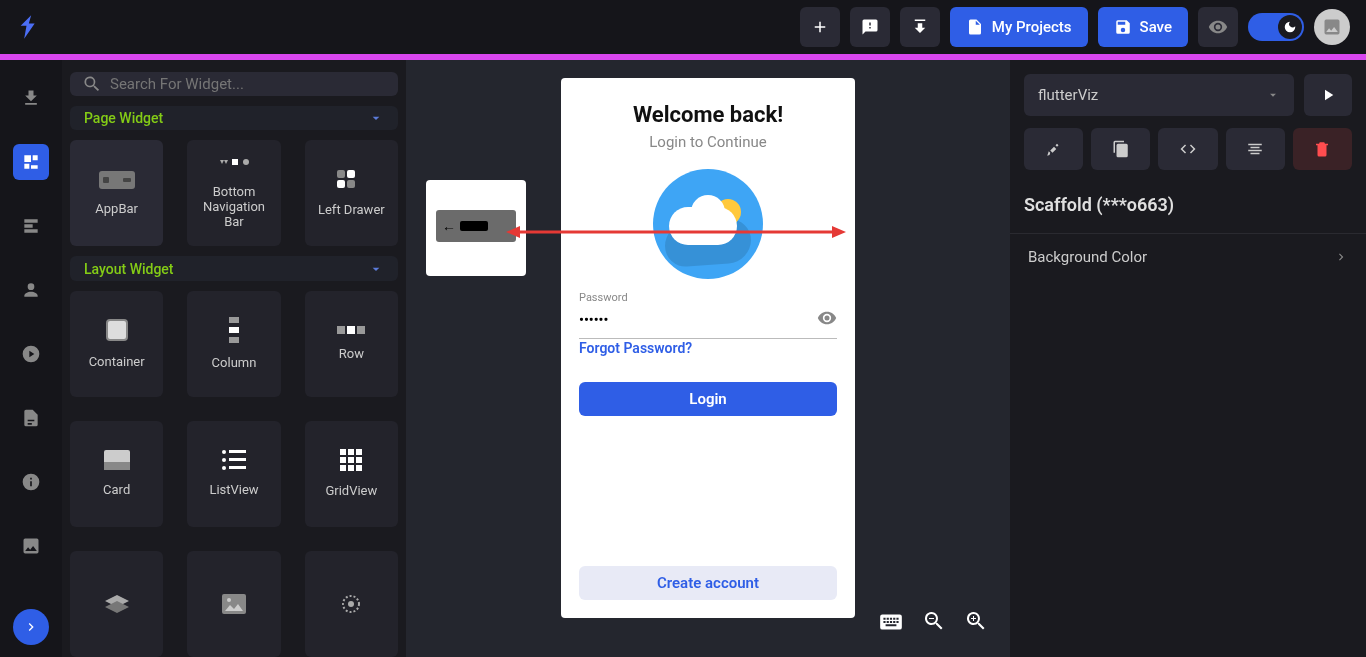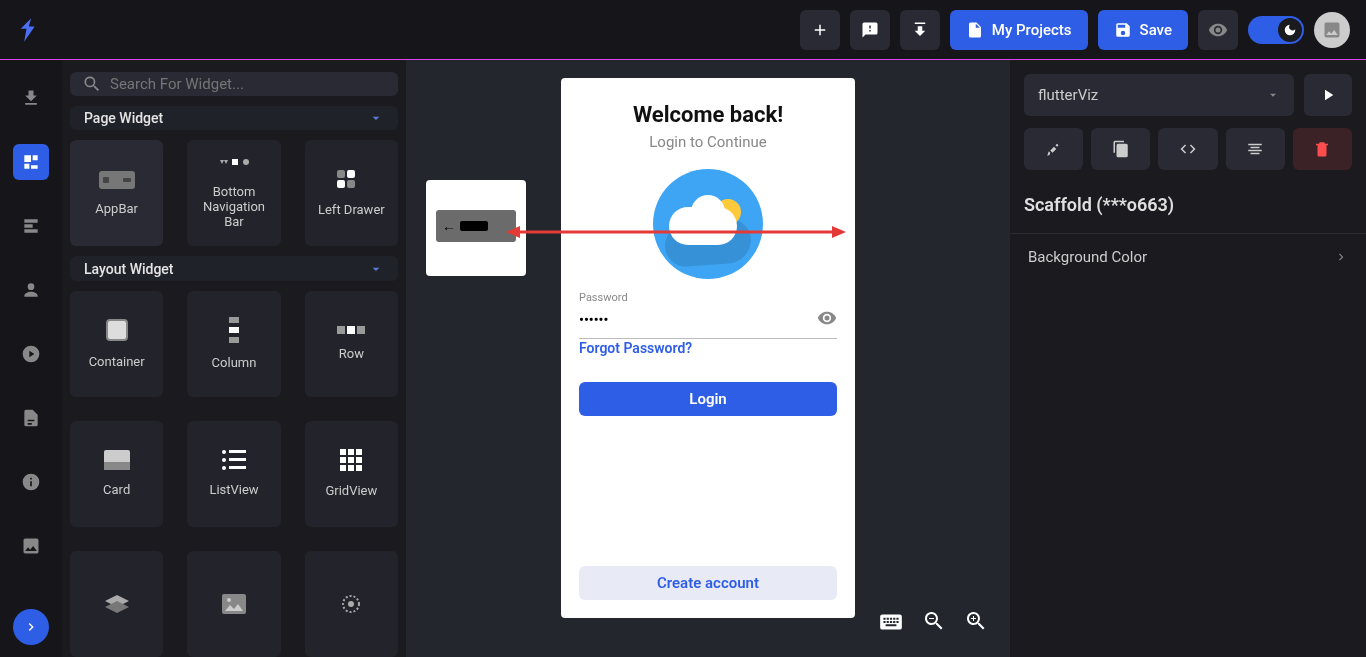--- a/index.html
+++ b/index.html
@@ -1,37 +1,37 @@
 <!DOCTYPE html>
 <html><head>
 <meta charset="utf-8">
 <style>
 * { box-sizing: border-box; margin: 0; padding: 0; font-family: -apple-system, BlinkMacSystemFont, "Segoe UI", Roboto, sans-serif; }
 body { background: #1a1a1f; color: #e0e0e0; width: 1366px; height: 657px; overflow: hidden; }
-.topbar { height: 60px; background: #15151a; display: flex; align-items: center; padding: 14px 16px; border-bottom: 1px solid #d946ef; justify-content: flex-end; }
+.topbar { height: 60px; background: #15151a; display: flex; align-items: center; padding: 14px 16px; border-bottom: 6px solid #d946ef; justify-content: flex-end; }
 .logo { width: 28px; height: 28px; }
 .topbar-spacer { flex: 1; }
 .topbar-btn { background: #2a2a35; border: none; border-radius: 6px; width: 40px; height: 40px; display: flex; align-items: center; justify-content: center; margin-left: 10px; cursor: pointer; color: #fff; }
 .topbar-btn.blue { background: #2f5ee6; padding: 0 16px; width: auto; font-size: 15px; font-weight: 500; }
 .topbar-btn.blue span { margin-left: 8px; }
 .topbar-toggle { width: 56px; height: 28px; background: #2f5ee6; border-radius: 14px; margin-left: 10px; display: flex; align-items: center; padding: 2px; cursor: pointer; justify-content: flex-end; }
 .topbar-toggle .knob { width: 24px; height: 24px; background: #1a1a1f; border-radius: 50%; display: flex; align-items: center; justify-content: center; }
 .avatar { width: 36px; height: 36px; border-radius: 50%; background: #ccc; margin-left: 10px; display: flex; align-items: center; justify-content: center; color: #888; }
 
 .main { display: flex; height: 597px; }
 .nav-rail { width: 62px; background: #15151a; display: flex; flex-direction: column; align-items: center; padding-top: 20px; gap: 28px; position: relative; }
 .nav-icon { width: 36px; height: 36px; display: flex; align-items: center; justify-content: center; border-radius: 6px; cursor: pointer; color: #888; }
 .nav-icon.active { background: #2f5ee6; color: #fff; }
 .nav-bottom { position: absolute; bottom: 12px; }
 .nav-bottom .nav-icon { background: #2f5ee6; color: #fff; border-radius: 50%; }
 
 .widgets-panel { width: 344px; background: #1a1a1f; display: flex; flex-direction: column; padding: 12px 8px 0 8px; gap: 10px; overflow: hidden; }
 .search-box { background: #2a2a35; border-radius: 6px; height: 42px; display: flex; align-items: center; padding: 0 12px; }
 .search-box input { background: transparent; border: none; color: #ccc; font-size: 15px; outline: none; flex: 1; margin-left: 8px; }
-.section-head { background: #20222a; border-radius: 6px; height: 44px; display: flex; align-items: center; justify-content: space-between; padding: 0 14px; color: #e5e5e5; font-size: 14px; font-weight: 500; cursor: pointer; }
+.section-head { background: #20222a; border-radius: 6px; height: 44px; display: flex; align-items: center; justify-content: space-between; padding: 0 14px; color: #84cc16; font-size: 14px; font-weight: 500; cursor: pointer; }
 .widget-grid { display: grid; grid-template-columns: repeat(3, 1fr); gap: 24px; }
 .widget-card { background: #23232b; border-radius: 6px; height: 106px; display: flex; flex-direction: column; align-items: center; justify-content: center; gap: 12px; cursor: pointer; font-size: 13px; color: #ccc; text-align: center; padding: 6px; }
 .widget-card.selected { background: #2a2a35; }
 .widget-icon { display: flex; align-items: center; justify-content: center; color: #bbb; }
 
 .canvas { flex: 1; background: #24262e; position: relative; display: flex; justify-content: center; padding-top: 18px; }
 .tree-thumb { position: absolute; left: 20px; top: 120px; width: 100px; height: 96px; background: #fff; border-radius: 4px; padding: 14px 10px 10px 10px; display: flex; flex-direction: column; }
 .tree-appbar { background: #6b6b6b; border-radius: 3px; height: 32px; margin-top: 16px; display: flex; align-items: center; padding: 0 6px; gap: 4px; }
 .tree-appbar .arr { color: #000; font-size: 14px; font-weight: bold; }
 .tree-appbar .lbl { background: #000; width: 28px; height: 10px; border-radius: 2px; }

